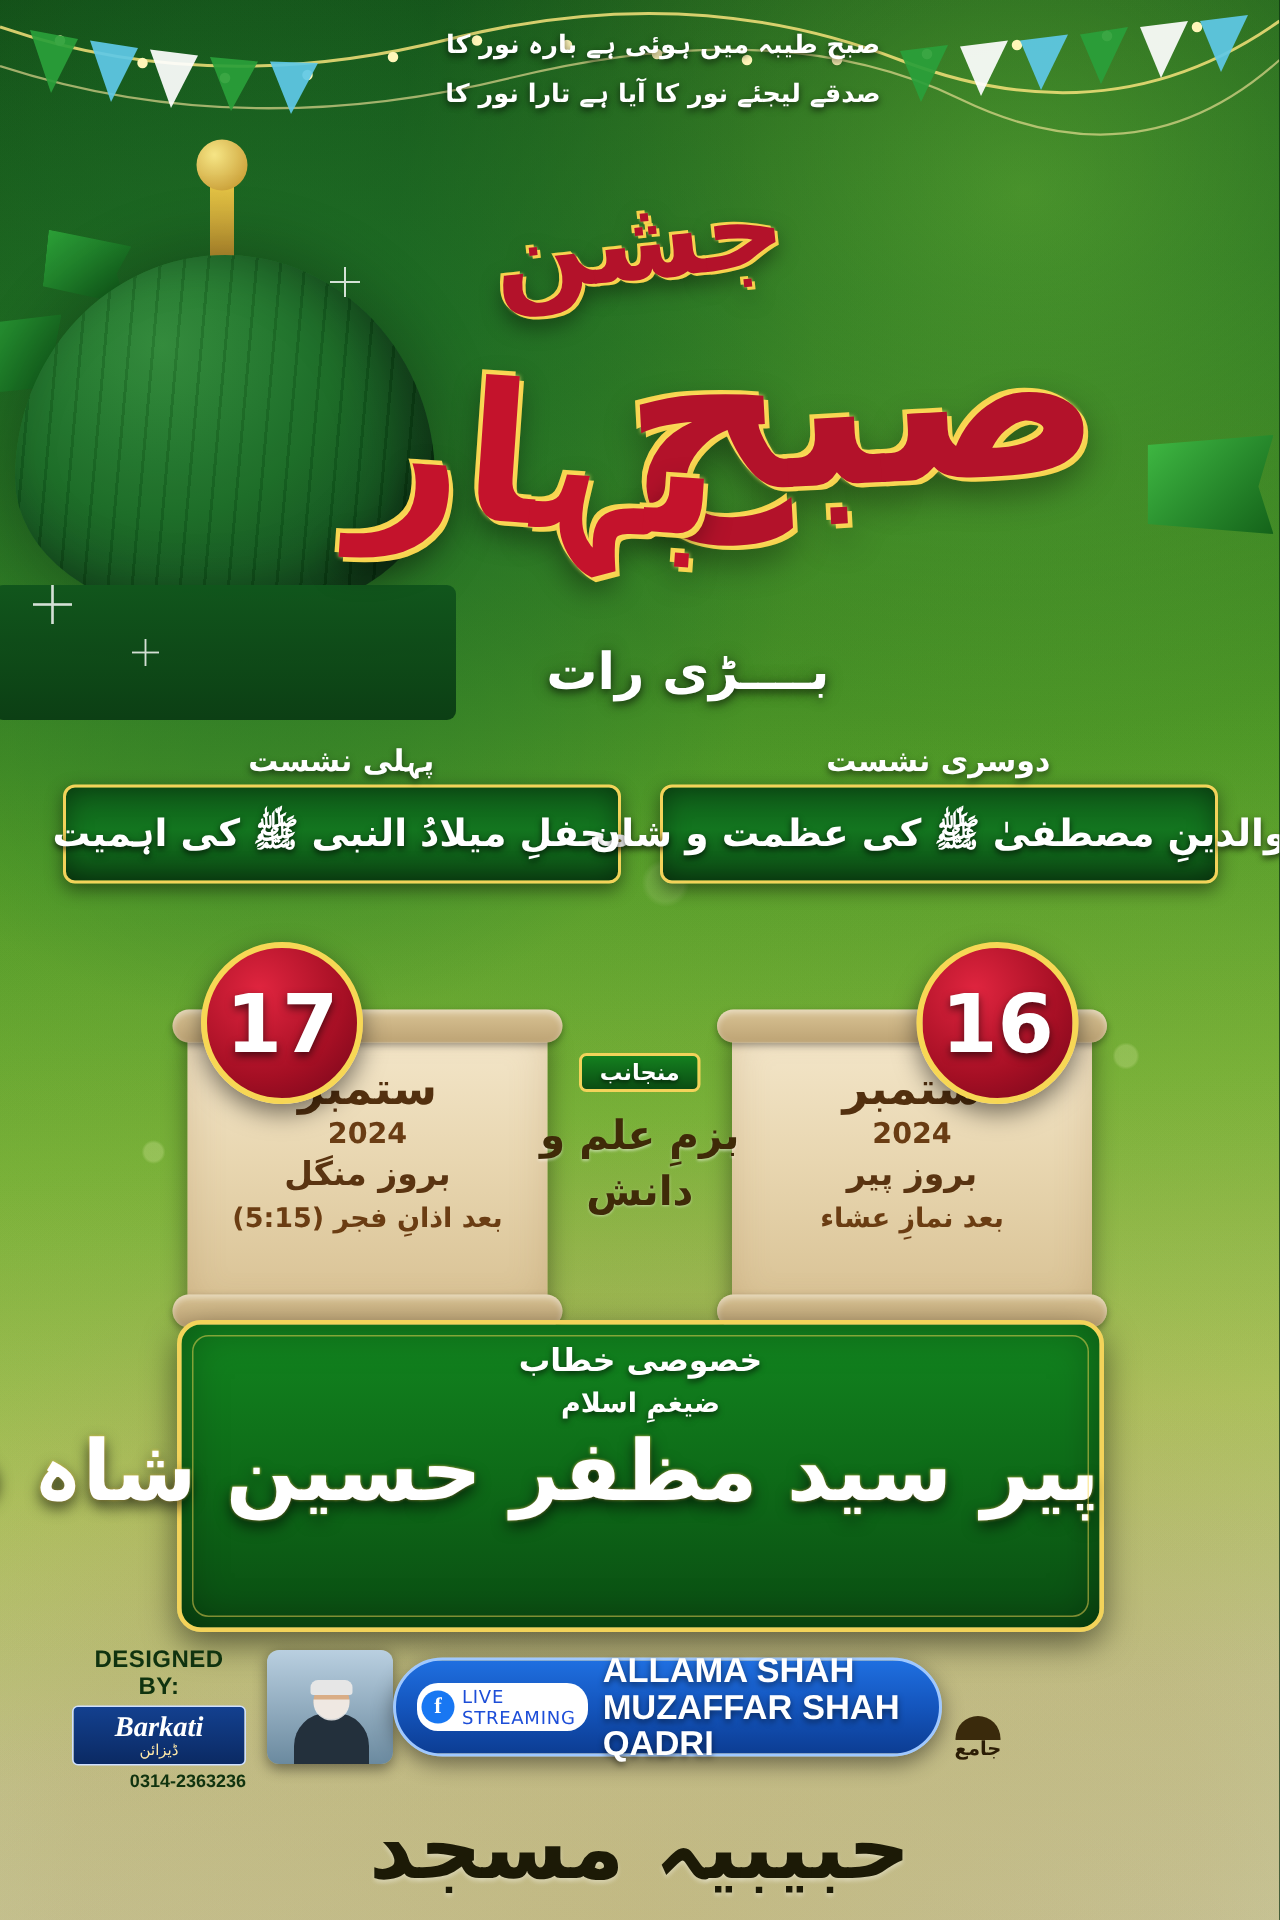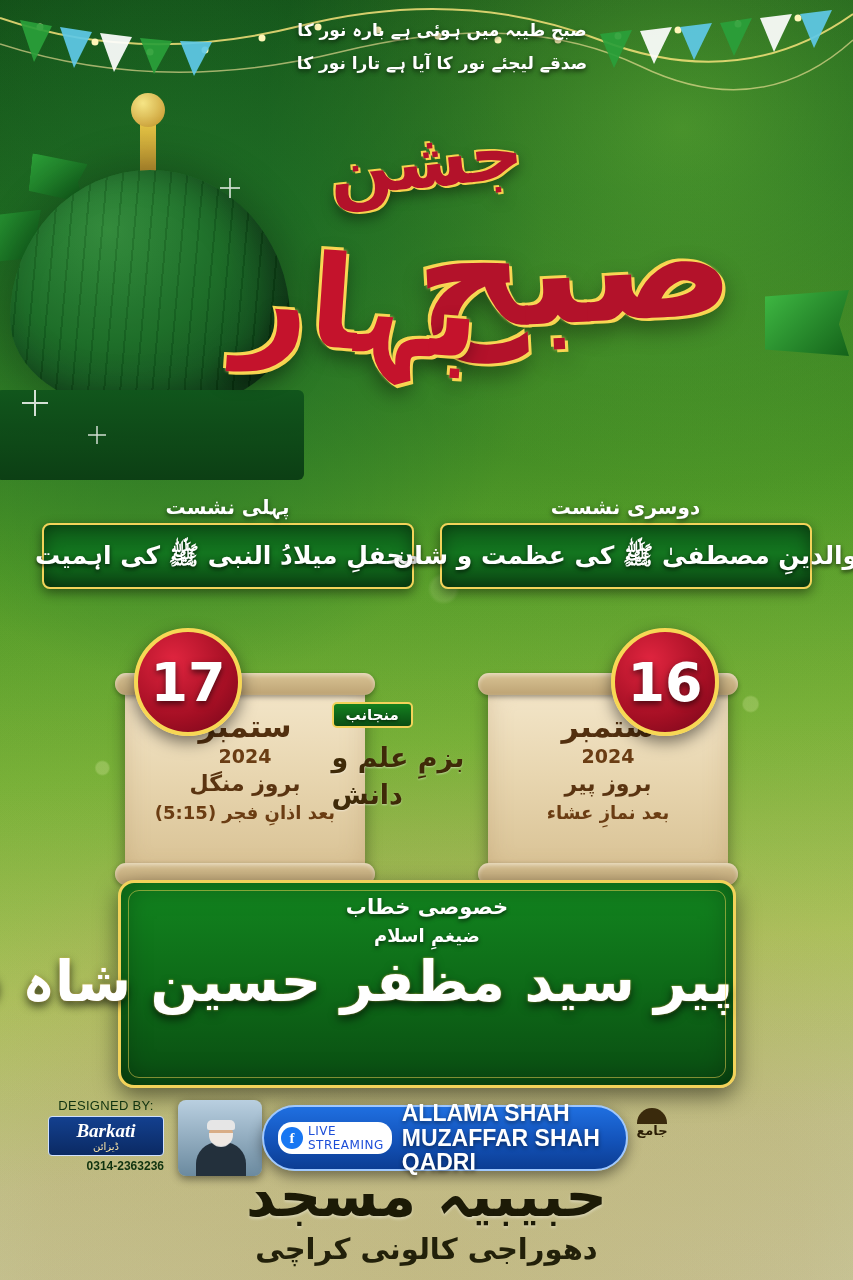--- a/index.html
+++ b/index.html
@@ -316,21 +316,21 @@
     z-index: 4;
   }
   .badge.left  { left: 134px; }
   .badge.right { right: 134px; }
 
   .center-plaque {
     position: absolute;
     left: 50%; top: 74px;
     transform: translateX(-50%);
     width: 190px;
-    text-align: left;
+    text-align: center;
     direction: rtl;
   }
   .plaque-tag {
     display: inline-block;
     background: linear-gradient(180deg, #14801f, #0b4d13);
     border: 2px solid #f3d35a;
     border-radius: 5px;
     color: #fff;
     font-size: 15px;
     font-weight: 700;
@@ -469,22 +469,22 @@
   
   .designer {
     position: absolute;
     left: 48px; top: 1098px;
     width: 116px;
     text-align: center;
     direction: ltr;
   }
   .designed-by {
     font-family: "Liberation Sans", sans-serif;
-    font-size: 13px;
-    font-weight: 400;
+    font-size: 16px;
+    font-weight: 700;
     color: #10330f;
     letter-spacing: 0.3px;
   }
   .designer-card {
     margin-top: 3px;
     background: linear-gradient(180deg, #13408f, #0b2a63);
     border: 1px solid #cfe0ff;
     border-radius: 4px;
     padding: 4px 2px 3px;
   }
@@ -605,20 +605,21 @@
 
   <div class="couplet">
     <div>صبح طیبہ میں ہوئی ہے بارہ نور کا</div>
     <div>صدقے لیجئے نور کا آیا ہے تارا نور کا</div>
   </div>
 
   <div class="title-block">
     <div class="title-jashn">جشن</div>
     <div class="title-subh">صبح</div>
     <div class="title-bahar">بہار</div>
+    <div class="title-bari-raat">بــــڑی رات</div>
   </div>
 
   <div class="sessions">
     <div class="session">
       <div class="session-label">پہلی نشست</div>
       <div class="session-ribbon">
         <div class="session-text">محفلِ میلادُ النبی ﷺ کی اہمیت</div>
       </div>
     </div>
     <div class="session">
@@ -690,16 +691,15 @@
     </div>
     <div class="designer-phone">0314-2363236</div>
   </div>
 
   <div class="footer">
     <div class="footer-logo">
       <div class="dome-mini"></div>
       <span>جامع</span>
     </div>
     <div class="footer-name">حبیبیہ مسجد</div>
-    <div class="footer-area">دھوراجی کالونی کراچی</div>
   </div>
 
 </div>
 
 </body></html>

